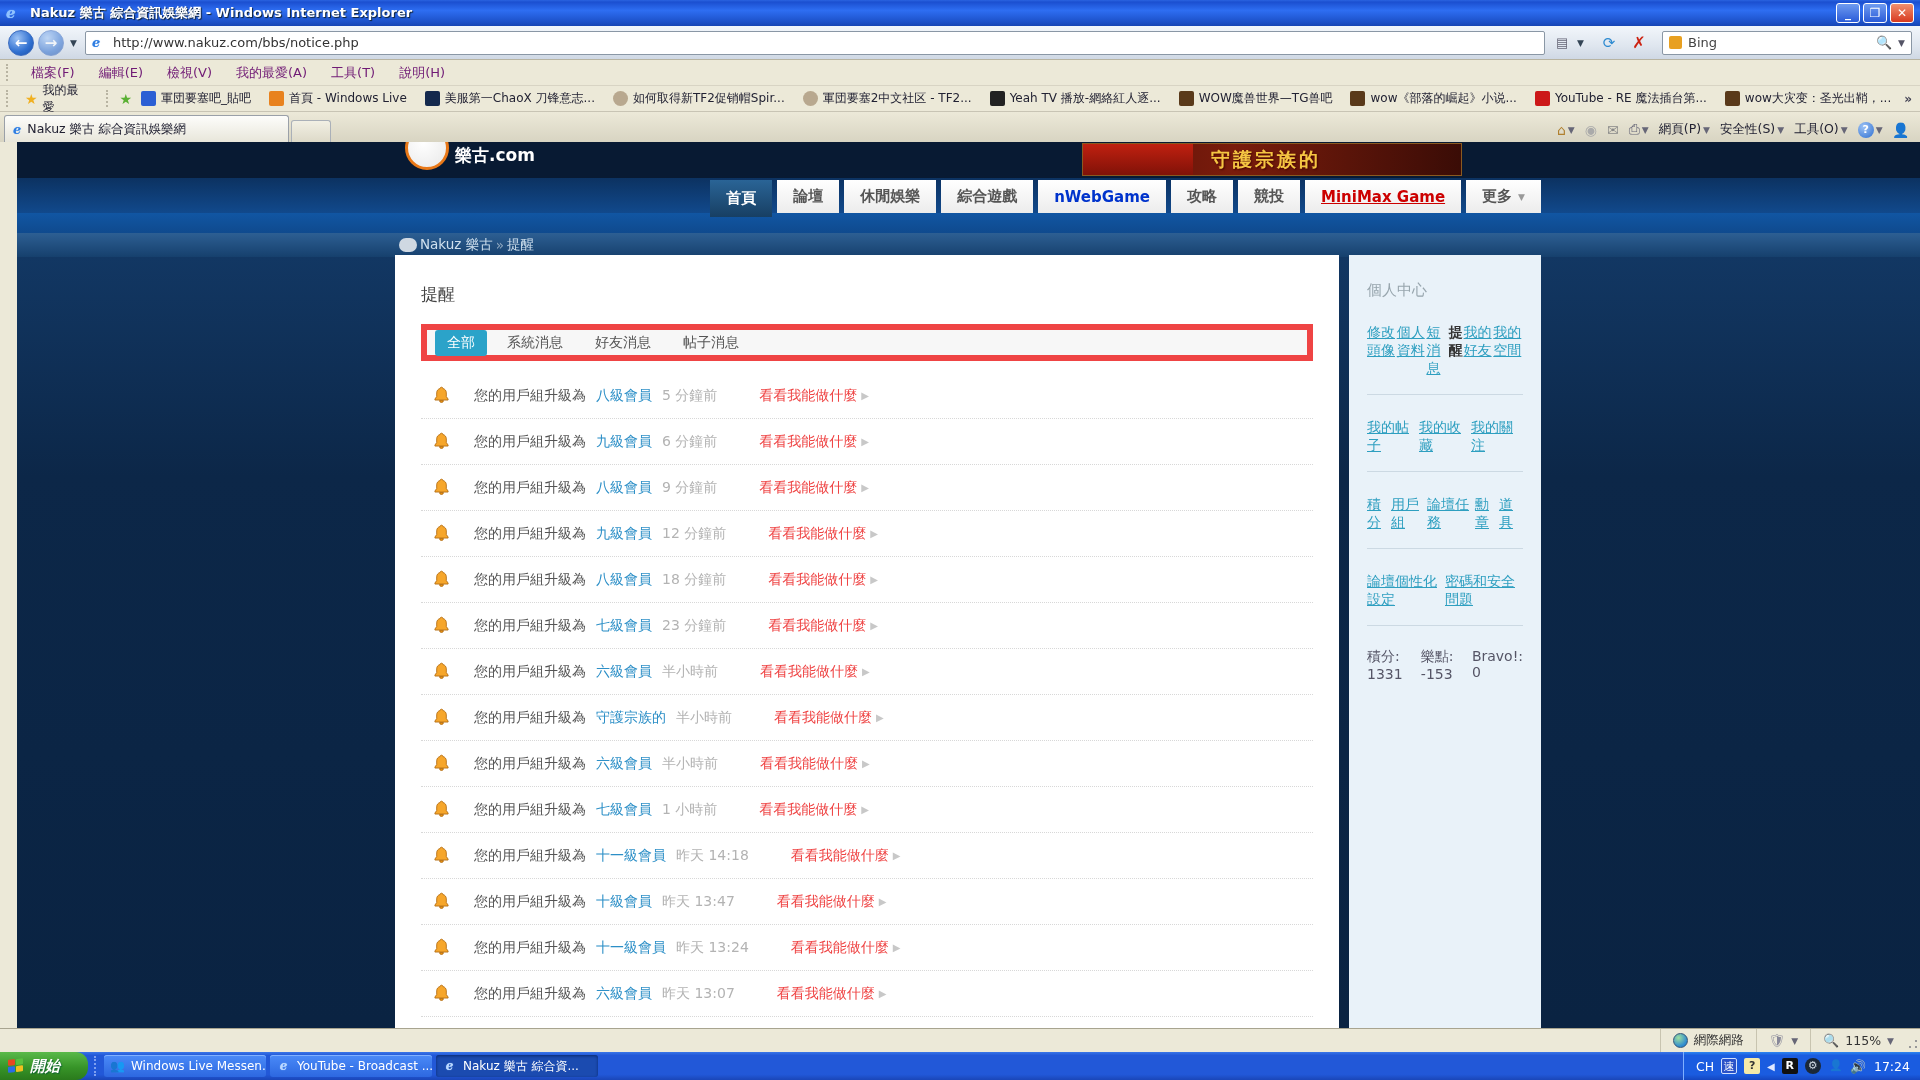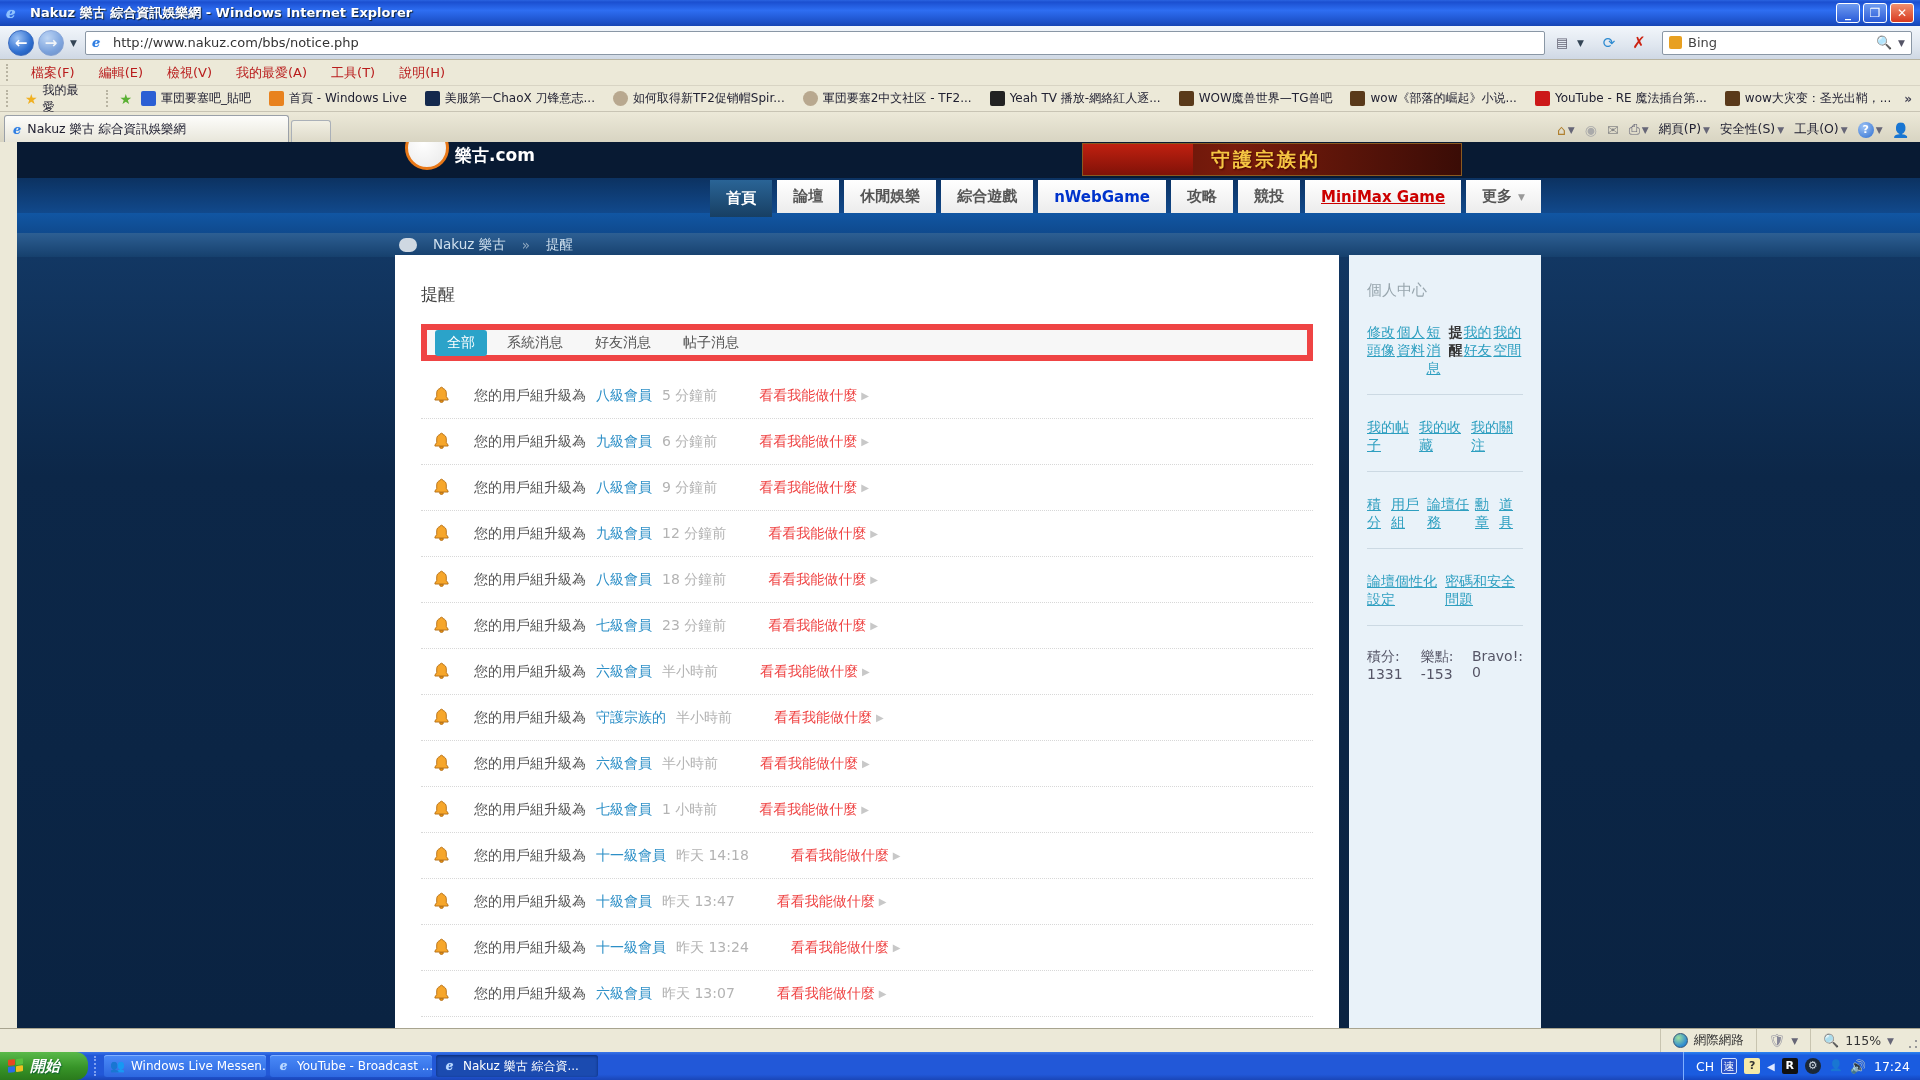--- a/index.html
+++ b/index.html
@@ -38,21 +38,21 @@
   .refresh { color:#2d8ad0; font-size:15px; }
   .compat { font-size:13px; color:#667; }
   .searchbox { width:250px; height:24px; background:#fff; border:1px solid #8a97a5; border-radius:2px;
     margin-left:10px; display:flex; align-items:center; padding:0 6px; font-size:13px; color:#444; }
   .bing-ico { width:13px; height:13px; background:#e8a021; border-radius:2px; margin-right:6px; }
   .searchbox .mag { margin-left:auto; font-size:13px; color:#223; }
   .searchbox .sdrop { font-size:9px; color:#556; margin-left:6px; }
 
   
   .menubar { position:absolute; top:60px; left:0; width:1920px; height:26px; background:#ece9d8;
-    border-bottom:1px solid #d8d4c4; display:flex; align-items:center; font-size:13px; color:#b91c1c; }
+    border-bottom:1px solid #d8d4c4; display:flex; align-items:center; font-size:13px; color:#701a75; }
   .grip { width:5px; height:70%; border-left:2px dotted #b8b4a2; margin:0 8px 0 6px; }
   .menu-item { padding:3px 12px; }
 
   .favbar { position:absolute; top:86px; left:0; width:1920px; height:26px; background:#ece9d8;
     border-bottom:1px solid #c8c4b4; display:flex; align-items:center; font-size:12px; color:#223; }
   .fav-btn { display:flex; align-items:center; gap:5px; padding:2px 10px 2px 6px; }
   .star { color:#f0b020; font-size:14px; }
   .star.green { color:#5ab033; }
   .fav-item { display:flex; align-items:center; gap:5px; padding:2px 9px; white-space:nowrap; }
   .fav-ico { width:15px; height:15px; border-radius:2px; display:inline-block; background:#7f8fa0;
@@ -115,21 +115,21 @@
     gap:5px; align-items:flex-start; }
   .navtab { height:33px; background:linear-gradient(180deg,#ffffff,#ececec); color:#555; font-size:15px;
     font-weight:bold; display:flex; align-items:center; justify-content:center; padding:0 16px; white-space:nowrap; }
   .navtab.active { background:linear-gradient(180deg,#2a6496,#173f63); color:#fff; height:37px; margin-bottom:-4px;
     z-index:2; }
   .navtab.blue { color:#0033cc; }
   .navtab.red  { color:#cc0000; text-decoration:underline; }
   .navtab .drop { color:#999; font-size:9px; margin-left:6px; }
 
   .crumb { position:absolute; top:91px; left:0; width:1146px; height:24px; display:flex; align-items:center;
-    color:#cfe0ee; font-size:13.5px; gap:16px; }
+    color:#cfe0ee; font-size:13.5px; gap:3px; }
   .crumb-ico { width:18px; height:14px; background:#cfd8e2; border-radius:7px; position:relative; margin-left:4px; }
   .crumb-ico:after { content:""; position:absolute; left:3px; bottom:-4px; border:4px solid transparent;
     border-top-color:#cfd8e2; }
   .crumb a { color:#cfe0ee; text-decoration:none; }
   .crumb .sep { color:#8fa8c0; }
 
   .content { position:absolute; top:113px; left:0; width:944px; height:773px; background:#fff; padding:0 26px; }
   .page-title { margin-top:28px; font-size:17px; color:#444; }
   .filterbar { margin-top:18px; height:37px; background:#f7f7f7; border:6px solid #ef4444;
     display:flex; align-items:center; gap:8px; padding:0 8px; font-size:14px; color:#555; }

